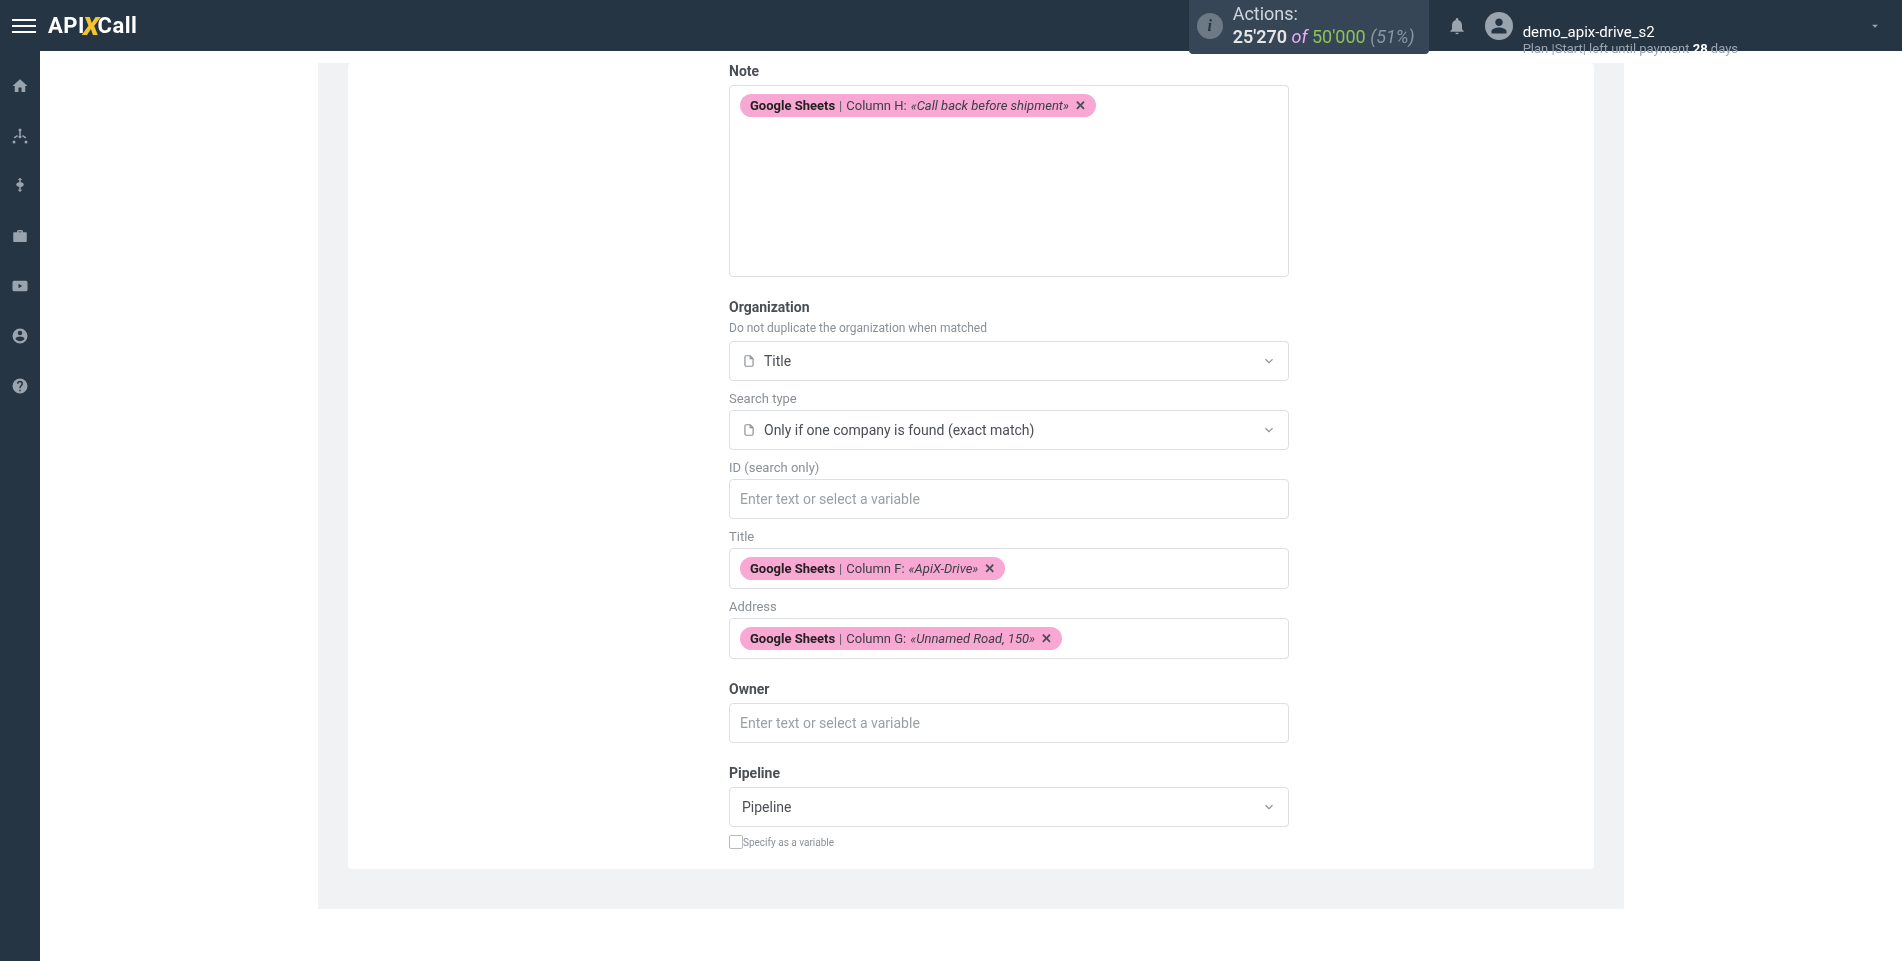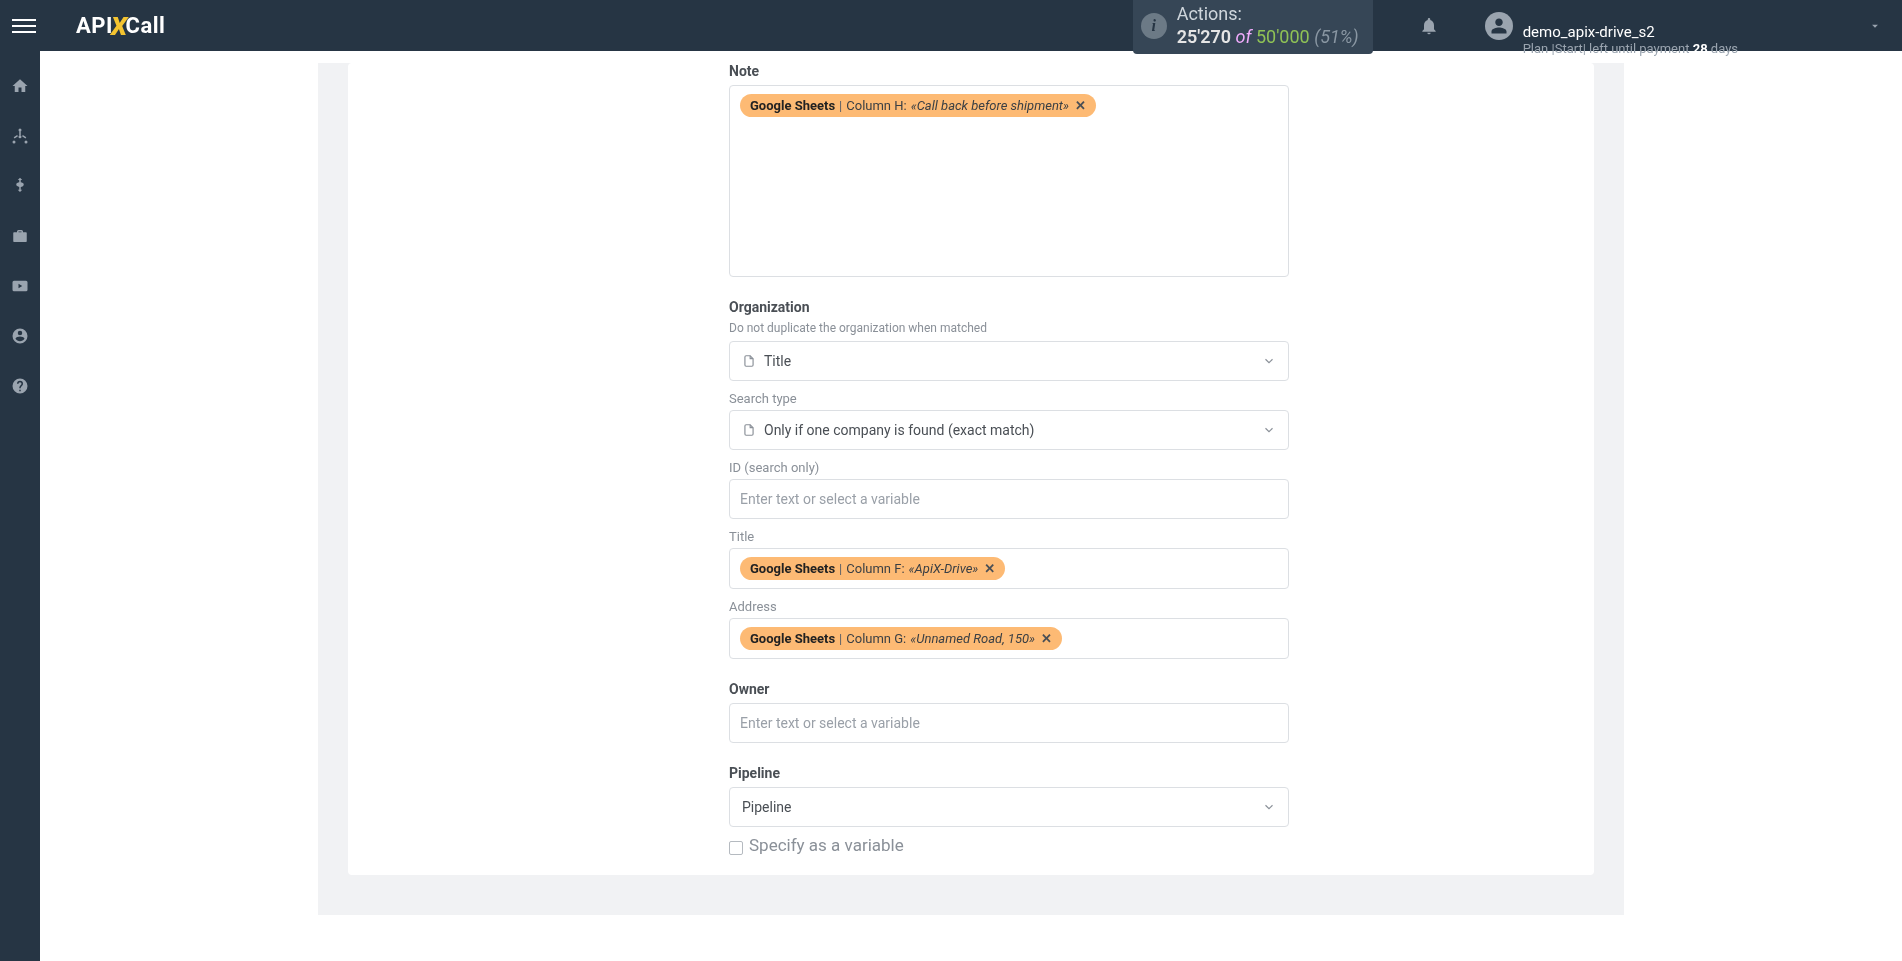--- a/index.html
+++ b/index.html
@@ -1,19 +1,19 @@
 <!DOCTYPE html>
 <html><head>
 <meta charset="utf-8">
 <style>
   * { box-sizing: border-box; margin: 0; padding: 0; }
   body { font-family: -apple-system, BlinkMacSystemFont, "Segoe UI", Roboto, Arial, sans-serif; background: #fff; color: #333; font-size: 14px; }
 
   
-  .header { height: 51px; background: #263544; display: flex; align-items: center; color: #fff; padding: 0 12px; gap: 28px; }
+  .header { height: 51px; background: #263544; display: flex; align-items: center; color: #fff; padding: 0 12px; }
   .hamburger { width: 24px; height: 24px; display:flex; flex-direction:column; justify-content:center; gap:4px; margin-right: 12px; cursor:pointer; }
   .hamburger span { height:2px; background:#fff; display:block; }
   .logo { display:flex; align-items:center; font-weight:700; font-size:22px; letter-spacing:0.5px; }
   .logo .api { color:#fff; }
   .logo .x { color:#f4c430; font-style:italic; font-weight:900; font-size:26px; margin:0 -2px; }
   .logo .drive { color:#fff; }
   .header-spacer { flex:1; }
   .actions-box { background:#364656; border-radius:4px; padding:6px 14px 6px 8px; display:flex; align-items:center; gap:10px; margin-right:18px; }
   .actions-info-icon { width:26px; height:26px; border-radius:50%; background:#6c7a86; display:flex; align-items:center; justify-content:center; color:#263544; font-weight:900; font-style:italic; font-family: Georgia, serif; font-size:16px; }
   .actions-text { font-size:18px; line-height:1.25; }
@@ -50,28 +50,28 @@
   .field-label { color:#8a9098; font-size:13px; margin-top:10px; margin-bottom:4px; }
 
   .input-box { border:1px solid #dcdfe3; border-radius:4px; background:#fff; padding:8px 10px; min-height:40px; display:flex; align-items:center; flex-wrap:wrap; gap:6px; position:relative; }
   .input-box.tall { min-height: 192px; align-items:flex-start; }
   .input-box.select { justify-content:space-between; cursor:pointer; padding:9px 12px; }
   .select-left { display:flex; align-items:center; gap:8px; color:#4a4f55; }
   .doc-icon { width:14px; height:14px; }
   .chev { color:#8a9098; font-size:12px; }
   .placeholder { color:#9aa0a8; }
 
-  .chip { background:#fdba74; border-radius:12px; padding:4px 10px; display:inline-flex; align-items:center; gap:4px; font-size:13px; color:#222; }
+  .chip { background:#f9a8d4; border-radius:12px; padding:4px 10px; display:inline-flex; align-items:center; gap:4px; font-size:13px; color:#222; }
   .chip .src { font-weight:700; color:#222; }
   .chip .sep { color:#5b6168; }
   .chip .col { color:#3a3f44; }
   .chip .val { font-style:italic; color:#3a3f44; }
   .chip .x { color:#4a4f55; font-weight:700; cursor:pointer; margin-left:2px; font-size:13px; }
 
-  .checkbox-row { display:flex; align-items:flex-end; gap:6px; color:#8a9098; font-size:17px; margin-top:8px; }
+  .checkbox-row { display:flex; align-items:center; color:#8a9098; font-size:10px; margin-top:8px; }
   .checkbox-row .cb { width:14px; height:14px; border:1px solid #b5bac0; border-radius:2px; display:inline-block; }
 
   svg { display:block; }
 </style>
 </head>
 <body>
 
 <div class="header">
   <div class="hamburger">
     <span></span>

